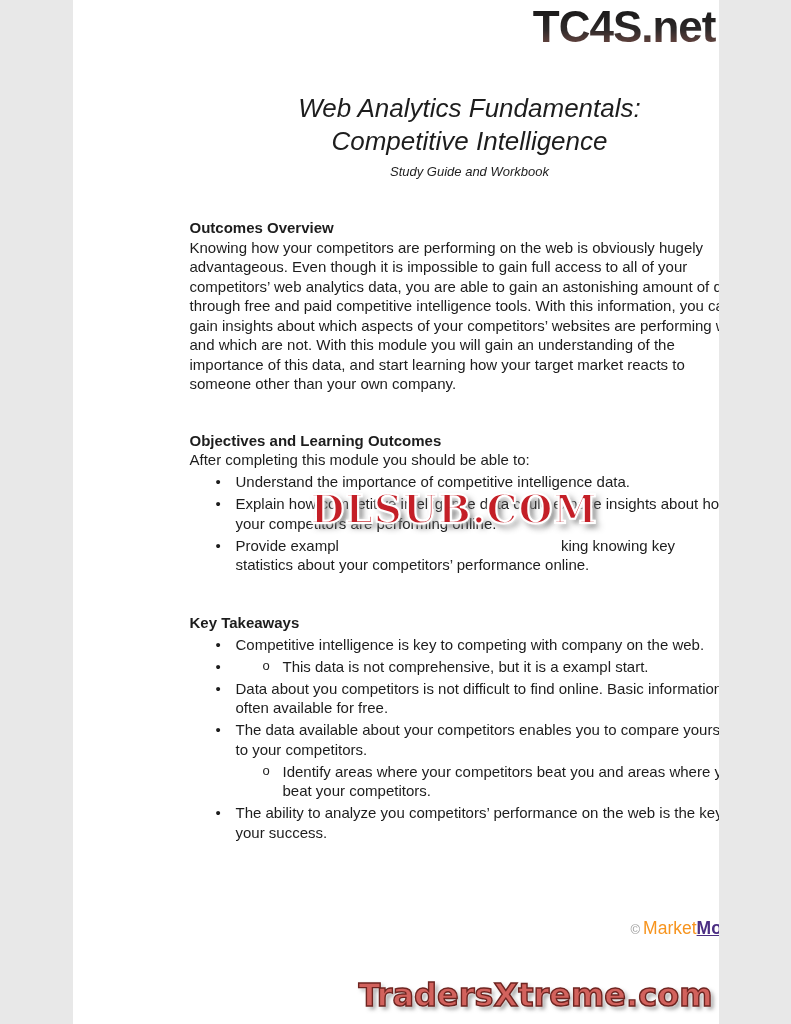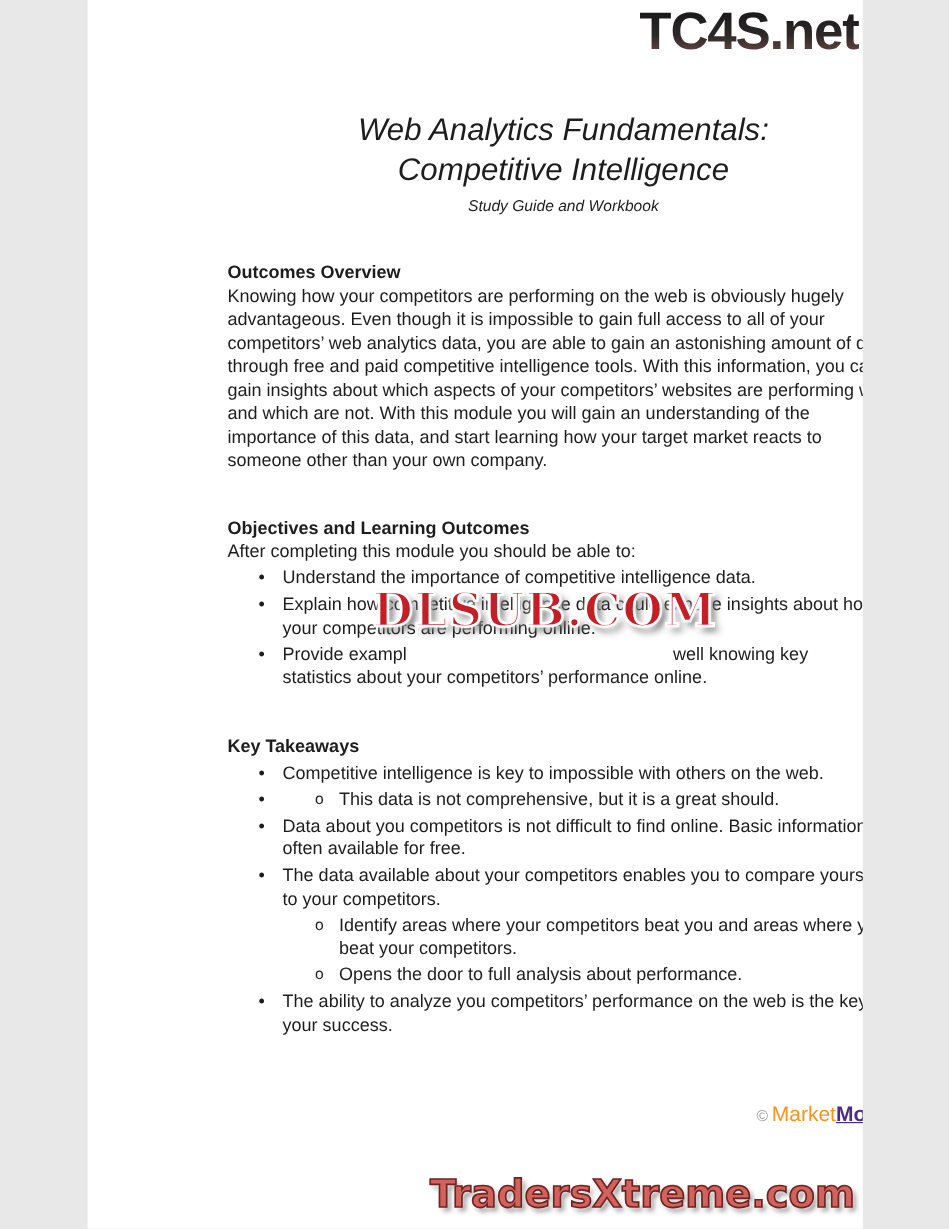--- a/index.html
+++ b/index.html
@@ -112,41 +112,40 @@
       <div class="body-text">Knowing how your competitors are performing on the web is obviously hugely advantageous. Even though it is impossible to gain full access to all of your competitors’ web analytics data, you are able to gain an astonishing amount of data through free and paid competitive intelligence tools. With this information, you can gain insights about which aspects of your competitors’ websites are performing well and which are not. With this module you will gain an understanding of the importance of this data, and start learning how your target market reacts to someone other than your own company.</div>
     </div>
 
     <div class="section section-objectives">
       <div class="heading">Objectives and Learning Outcomes</div>
       <div class="body-text">After completing this module you should be able to:</div>
       <ul class="bullets">
         <li><span>Understand the importance of competitive intelligence data.</span></li>
         <li><span>Explain how competitive intelligence data could expose insights about how your competitors are performing online.</span></li>
         <li>
-          <span>Provide exampl</span><span class="wm-gap"></span><span>well knowing key</span><br>
+          <span>Provide exampl</span><span class="wm-gap"></span><span>king knowing key</span><br>
           <span>statistics about your competitors’ performance online.</span>
         </li>
       </ul>
     </div>
 
     <div class="section section-takeaways">
       <div class="heading">Key Takeaways</div>
       <ul class="bullets">
-        <li><span>Competitive intelligence is key to impossible with others on the web.</span></li>
+        <li><span>Competitive intelligence is key to competing with company on the web.</span></li>
         <li>
           <ul class="sub-bullets">
-            <li><span>This data is not comprehensive, but it is a great should.</span></li>
+            <li><span>This data is not comprehensive, but it is a exampl start.</span></li>
           </ul>
         </li>
         <li><span>Data about you competitors is not difficult to find online. Basic information is often available for free.</span></li>
         <li>
           <span>The data available about your competitors enables you to compare yourself to your competitors.</span>
           <ul class="sub-bullets">
             <li><span>Identify areas where your competitors beat you and areas where you beat your competitors.</span></li>
-            <li><span>Opens the door to full analysis about performance.</span></li>
           </ul>
         </li>
         <li><span>The ability to analyze you competitors’ performance on the web is the key to your success.</span></li>
       </ul>
     </div>
 
   </div>
 
   <div class="watermark">DLSUB.COM</div>
 

